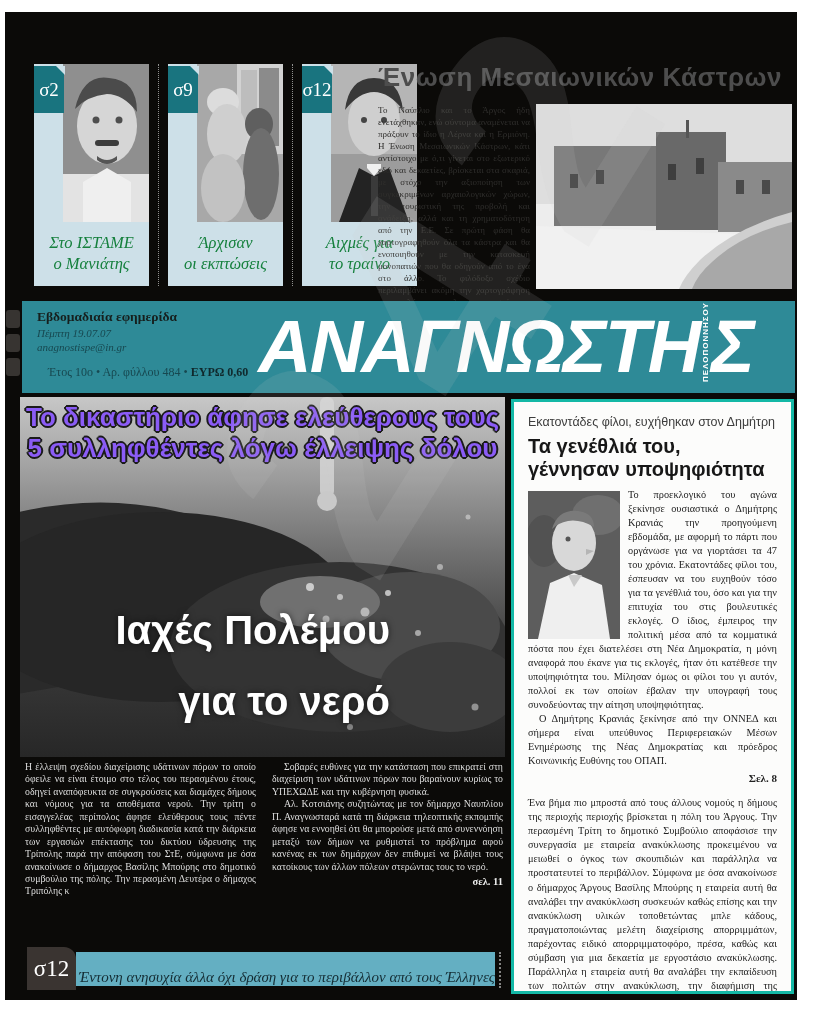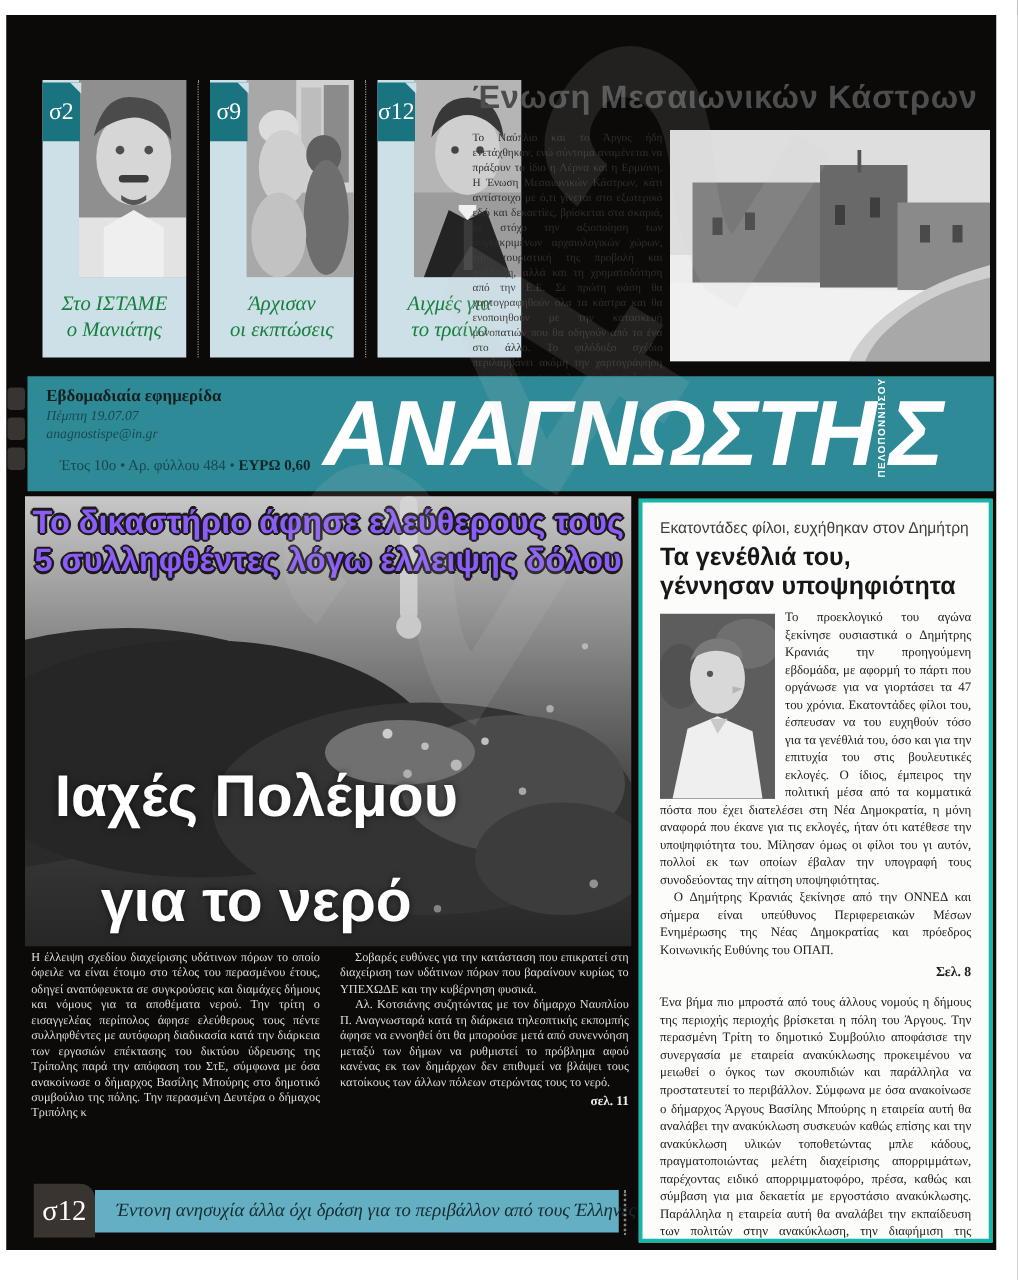--- a/index.html
+++ b/index.html
@@ -79,42 +79,42 @@
     background:linear-gradient(180deg, #c7c7c7 0%, #a5a5a5 18%, #6d6d6d 45%, #3a3a3a 72%, #272727 100%);
   }
   .lead-kicker {
     position:absolute; left:20px; top:390px; width:485px; text-align:center; z-index:5;
     font-family:"Liberation Sans", sans-serif; font-weight:bold; font-size:26px; line-height:1.18;
     color:#8b5cf6;
     text-shadow:-2px 0 0 #1b1b1b, 2px 0 0 #1b1b1b, 0 -2px 0 #1b1b1b, 0 2px 0 #1b1b1b,
                 -1px -1px 0 #1b1b1b, 1px 1px 0 #1b1b1b, -1px 1px 0 #1b1b1b, 1px -1px 0 #1b1b1b;
   }
   .lead-head {
-    position:absolute; left:20px; top:583px; width:370px; text-align:center; z-index:5;
-    font-family:"Liberation Sans", sans-serif; font-weight:bold; font-size:47px; line-height:1.78;
+    position:absolute; left:20px; top:583px; width:370px; text-align:right; z-index:5;
+    font-family:"Liberation Sans", sans-serif; font-weight:bold; font-size:40px; line-height:1.78;
     color:#ffffff; text-shadow:0 0 6px rgba(0,0,0,0.6);
   }
   .lead-cols {
     position:absolute; left:25px; top:749px; width:478px; height:186px; z-index:5;
     column-count:2; column-gap:16px;
     font-size:9.8px; line-height:1.27; color:#dedede; text-align:justify;
   }
   .lead-cols p.indent { text-indent:12px; }
   .lead-ref { display:block; text-align:right; font-weight:bold; font-size:10.5px; color:#eee; margin-top:2px; }
   
   .strip-tag {
     position:absolute; left:27px; top:935px; width:49px; height:43px; background:#3a3431;
     border-top-right-radius:12px; color:#fff; z-index:6;
     font-family:"Liberation Serif", serif; font-size:23px;
     display:flex; align-items:center; justify-content:center;
   }
   .strip-bar {
     position:absolute; left:76px; top:940px; width:419px; height:34px; background:#64afc2; z-index:6;
-    display:flex; align-items:center; white-space:nowrap;
-    font-style:italic; font-size:15px; color:#142c33; padding-left:17px;
+    display:flex; align-items:flex-end; white-space:nowrap;
+    font-style:italic; font-size:15px; color:#142c33; padding-left:3px;
   }
   .strip-dots { position:absolute; left:499px; top:940px; height:36px; border-left:2px dotted rgba(255,255,255,0.5); z-index:6; }
   
   .right-panel {
     position:absolute; left:511px; top:387px; width:283px; height:595px;
     background:#fcfcfb; border:3px solid #14b8a6; padding:12px 14px 10px 14px; z-index:5;
     overflow:hidden;
   }
   .rp-kicker {
     font-family:"Liberation Sans", sans-serif; font-size:12.5px; line-height:1.3; color:#3d3d3d;

